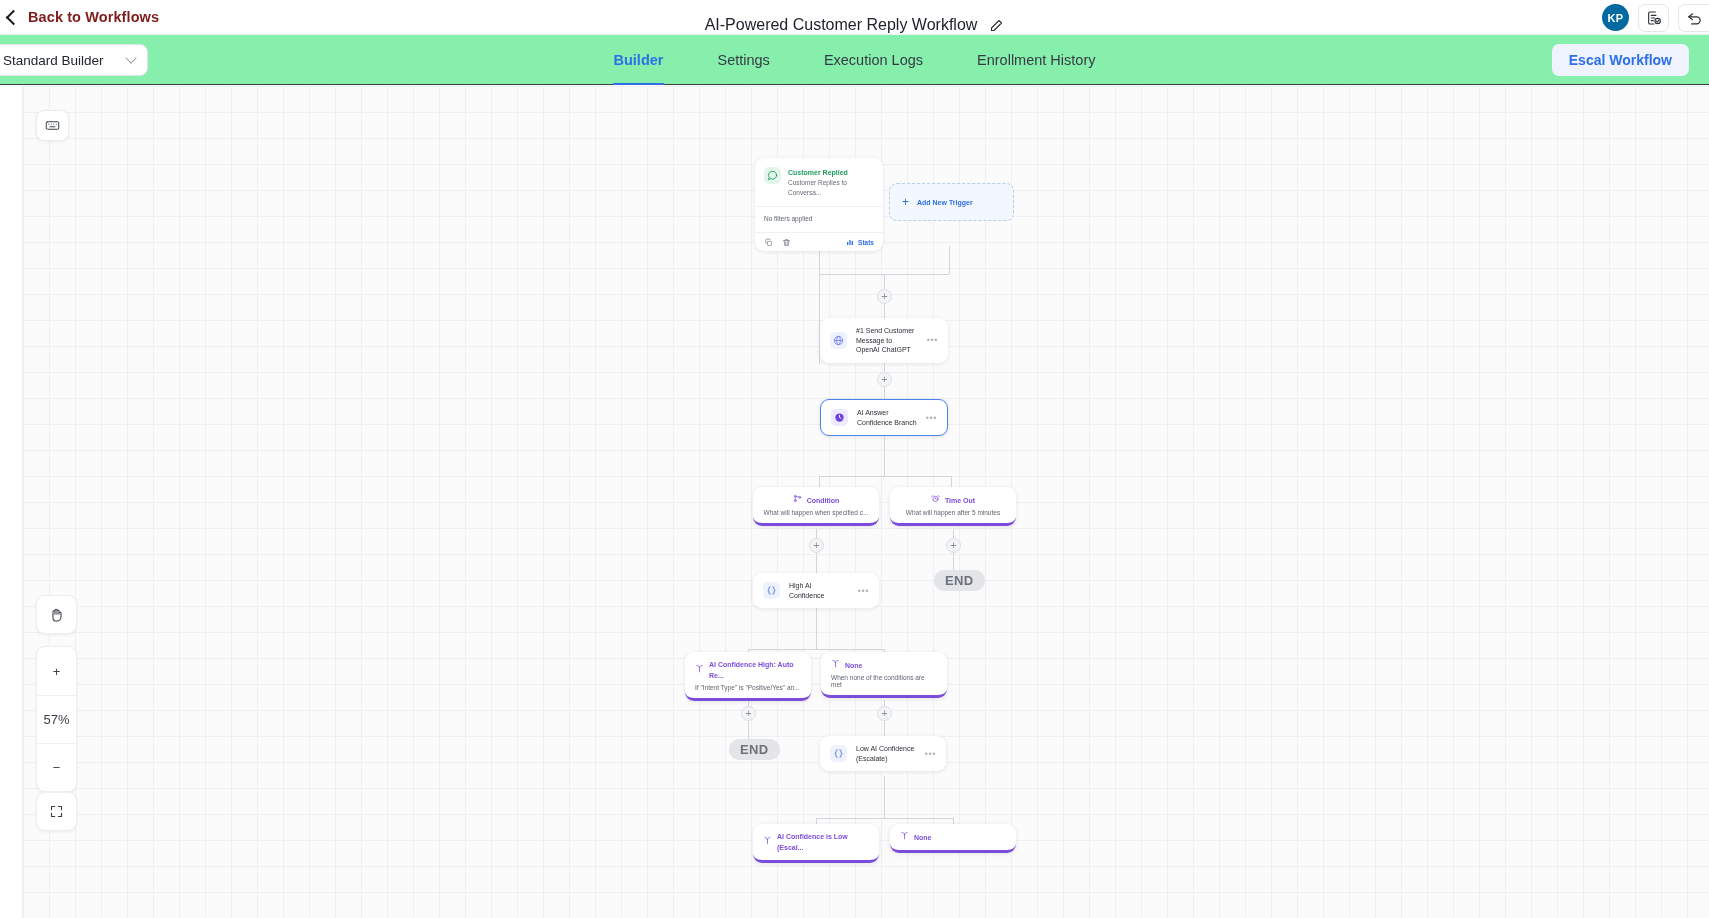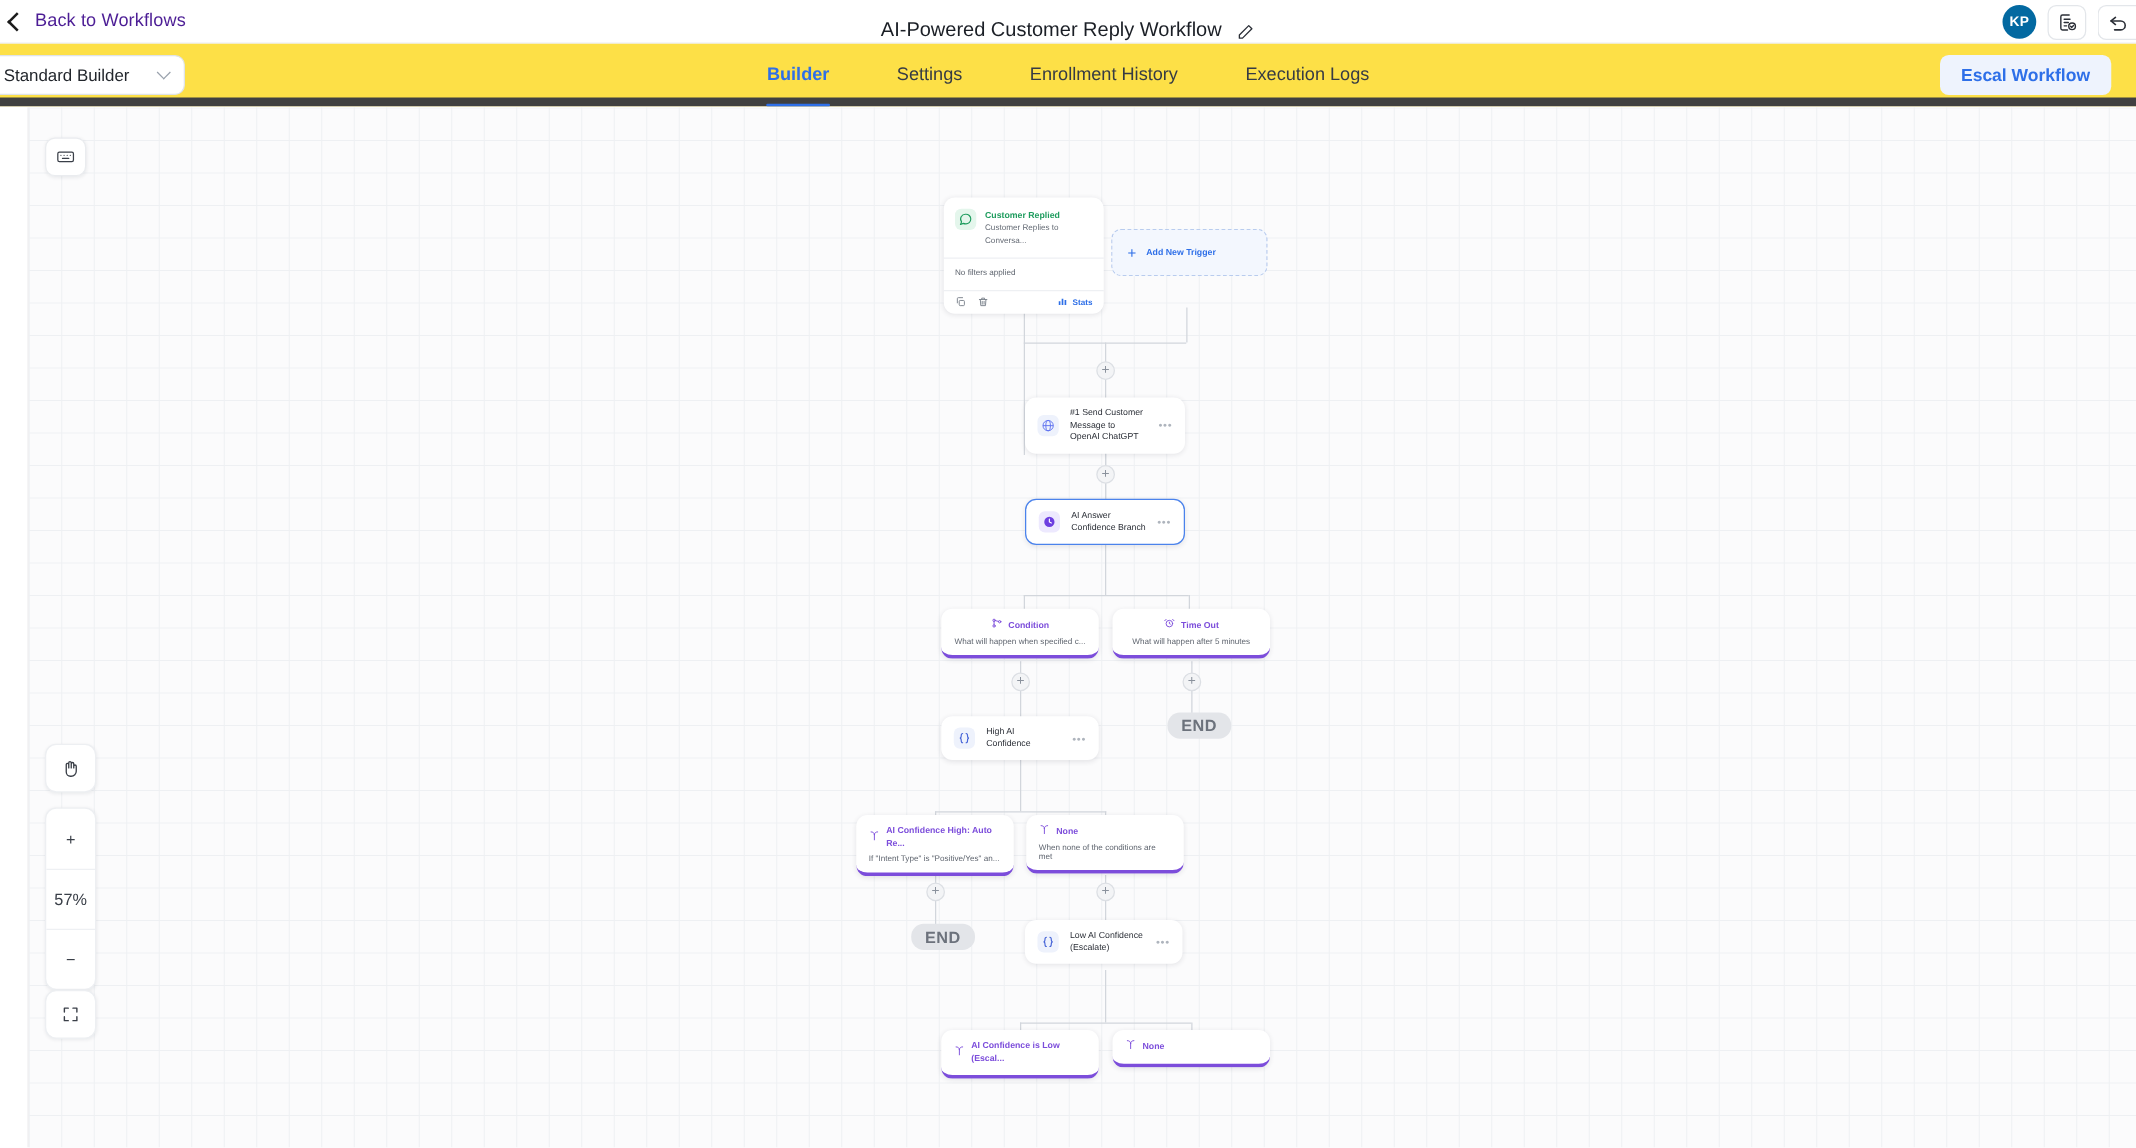--- a/index.html
+++ b/index.html
@@ -19,21 +19,21 @@
   }
   .back-link {
     display: flex; align-items: center; gap: 9px;
     margin-left: 4px; cursor: pointer;
   }
   .chev-left {
     width: 11px; height: 11px; border-left: 2.2px solid #1b1b1b;
     border-bottom: 2.2px solid #1b1b1b; transform: rotate(45deg);
     margin-left: 4px;
   }
-  .back-label { font-size: 14.5px; color: #4c1d95; font-weight: 400; letter-spacing:.1px;}
+  .back-label { font-size: 14.5px; color: #7f1d1d; font-weight: 700; letter-spacing:.1px;}
   .title-wrap {
     position: absolute; left: 0; right: 0; top: 0; height: 50px;
     display: flex; align-items: center; justify-content: center; gap: 12px;
     pointer-events: none;
   }
   .wf-title { font-size: 16px; color: #1b1f26; pointer-events: auto; }
   .pencil { width: 15px; height: 15px; pointer-events: auto; cursor: pointer; }
   .top-right {
     position: absolute; right: 0; top: 0; height: 35px;
     display: flex; align-items: center; gap: 9px; padding-right: 0;
@@ -46,21 +46,21 @@
   .icon-btn {
     width: 31px; height: 28px; border: 1px solid #e3e6ea; border-radius: 7px;
     background: #fff; display: flex; align-items: center; justify-content: center;
     cursor: pointer;
   }
   .icon-btn.clipped { border-right: none; border-top-right-radius: 0; border-bottom-right-radius: 0; }
 
   
   .subbar {
     position: absolute; top: 35px; left: 0; width: 1709px; height: 50px;
-    background: #fde047; border-bottom: 7px solid #404040;
+    background: #86efac; border-bottom: 1px solid #404040;
   }
   .builder-select {
     position: absolute; left: -12px; top: 9px;
     width: 160px; height: 32px; border: 1px solid #dfe3e8; border-radius: 8px;
     background: #fff; display: flex; align-items: center; justify-content: space-between;
     padding: 0 12px 0 14px; cursor: pointer;
   }
   .builder-select span { font-size: 13.5px; color: #22262c; }
   .chev-down {
     width: 8px; height: 8px; border-right: 1.6px solid #9aa2ad;
@@ -243,24 +243,24 @@
   </div>
 
   <div class="tabs">
     <div class="tab active">
         <span>Builder</span>
       </div>
     <div class="tab">
         <span>Settings</span>
       </div>
     <div class="tab">
+        <span>Execution Logs</span>
+      </div>
+    <div class="tab">
         <span>Enrollment History</span>
-      </div>
-    <div class="tab">
-        <span>Execution Logs</span>
       </div>
   </div>
 
   <div class="test-btn">
     <span>Escal Workflow</span>
   </div>
 </div>
 
 <div class="canvas">
 

